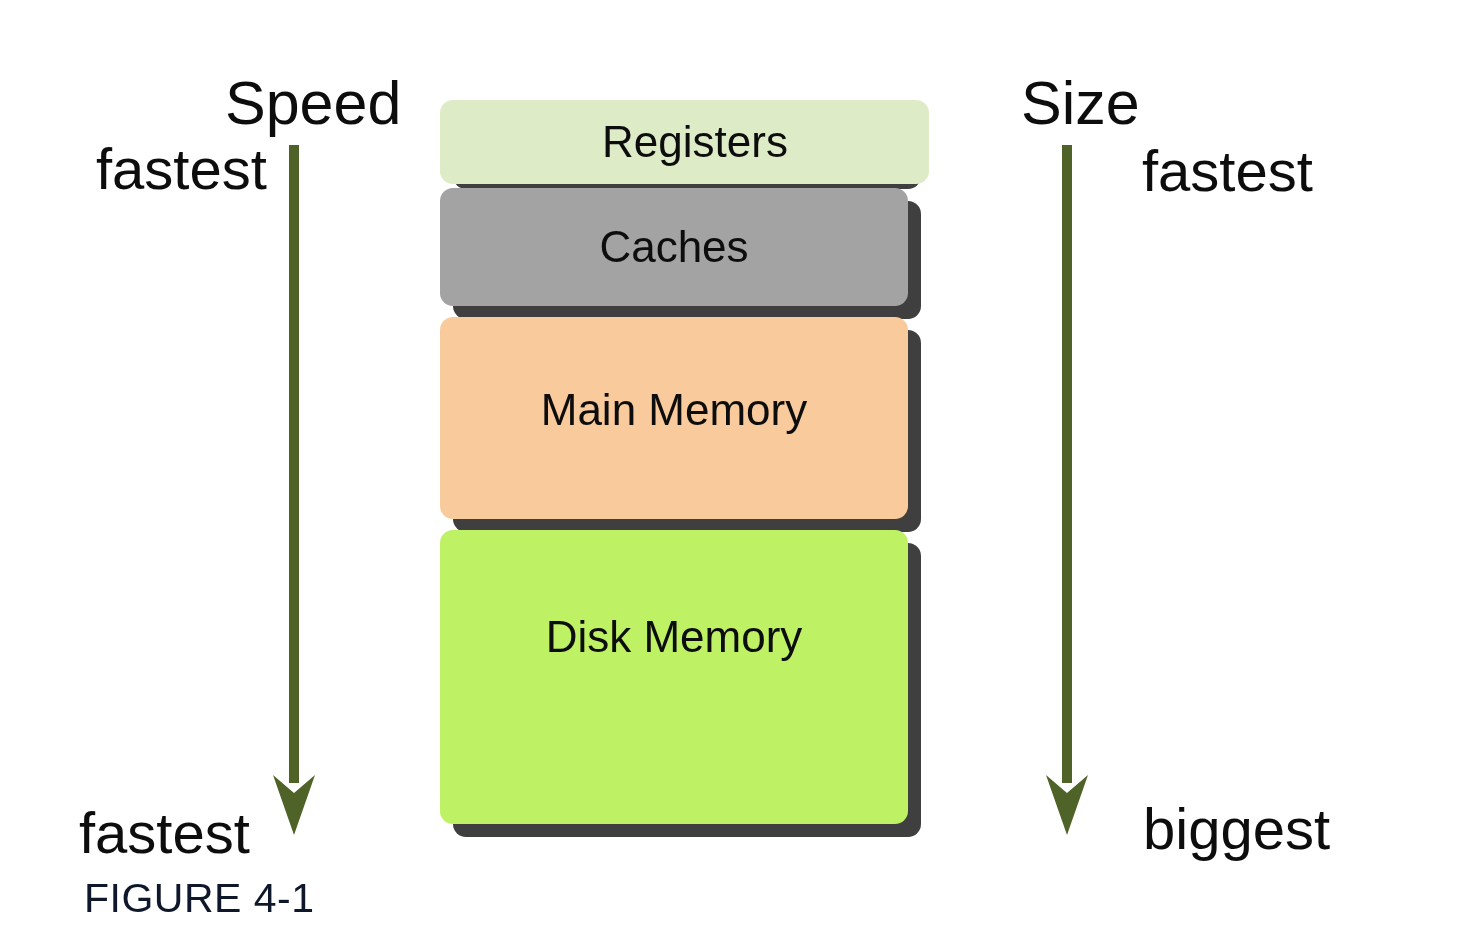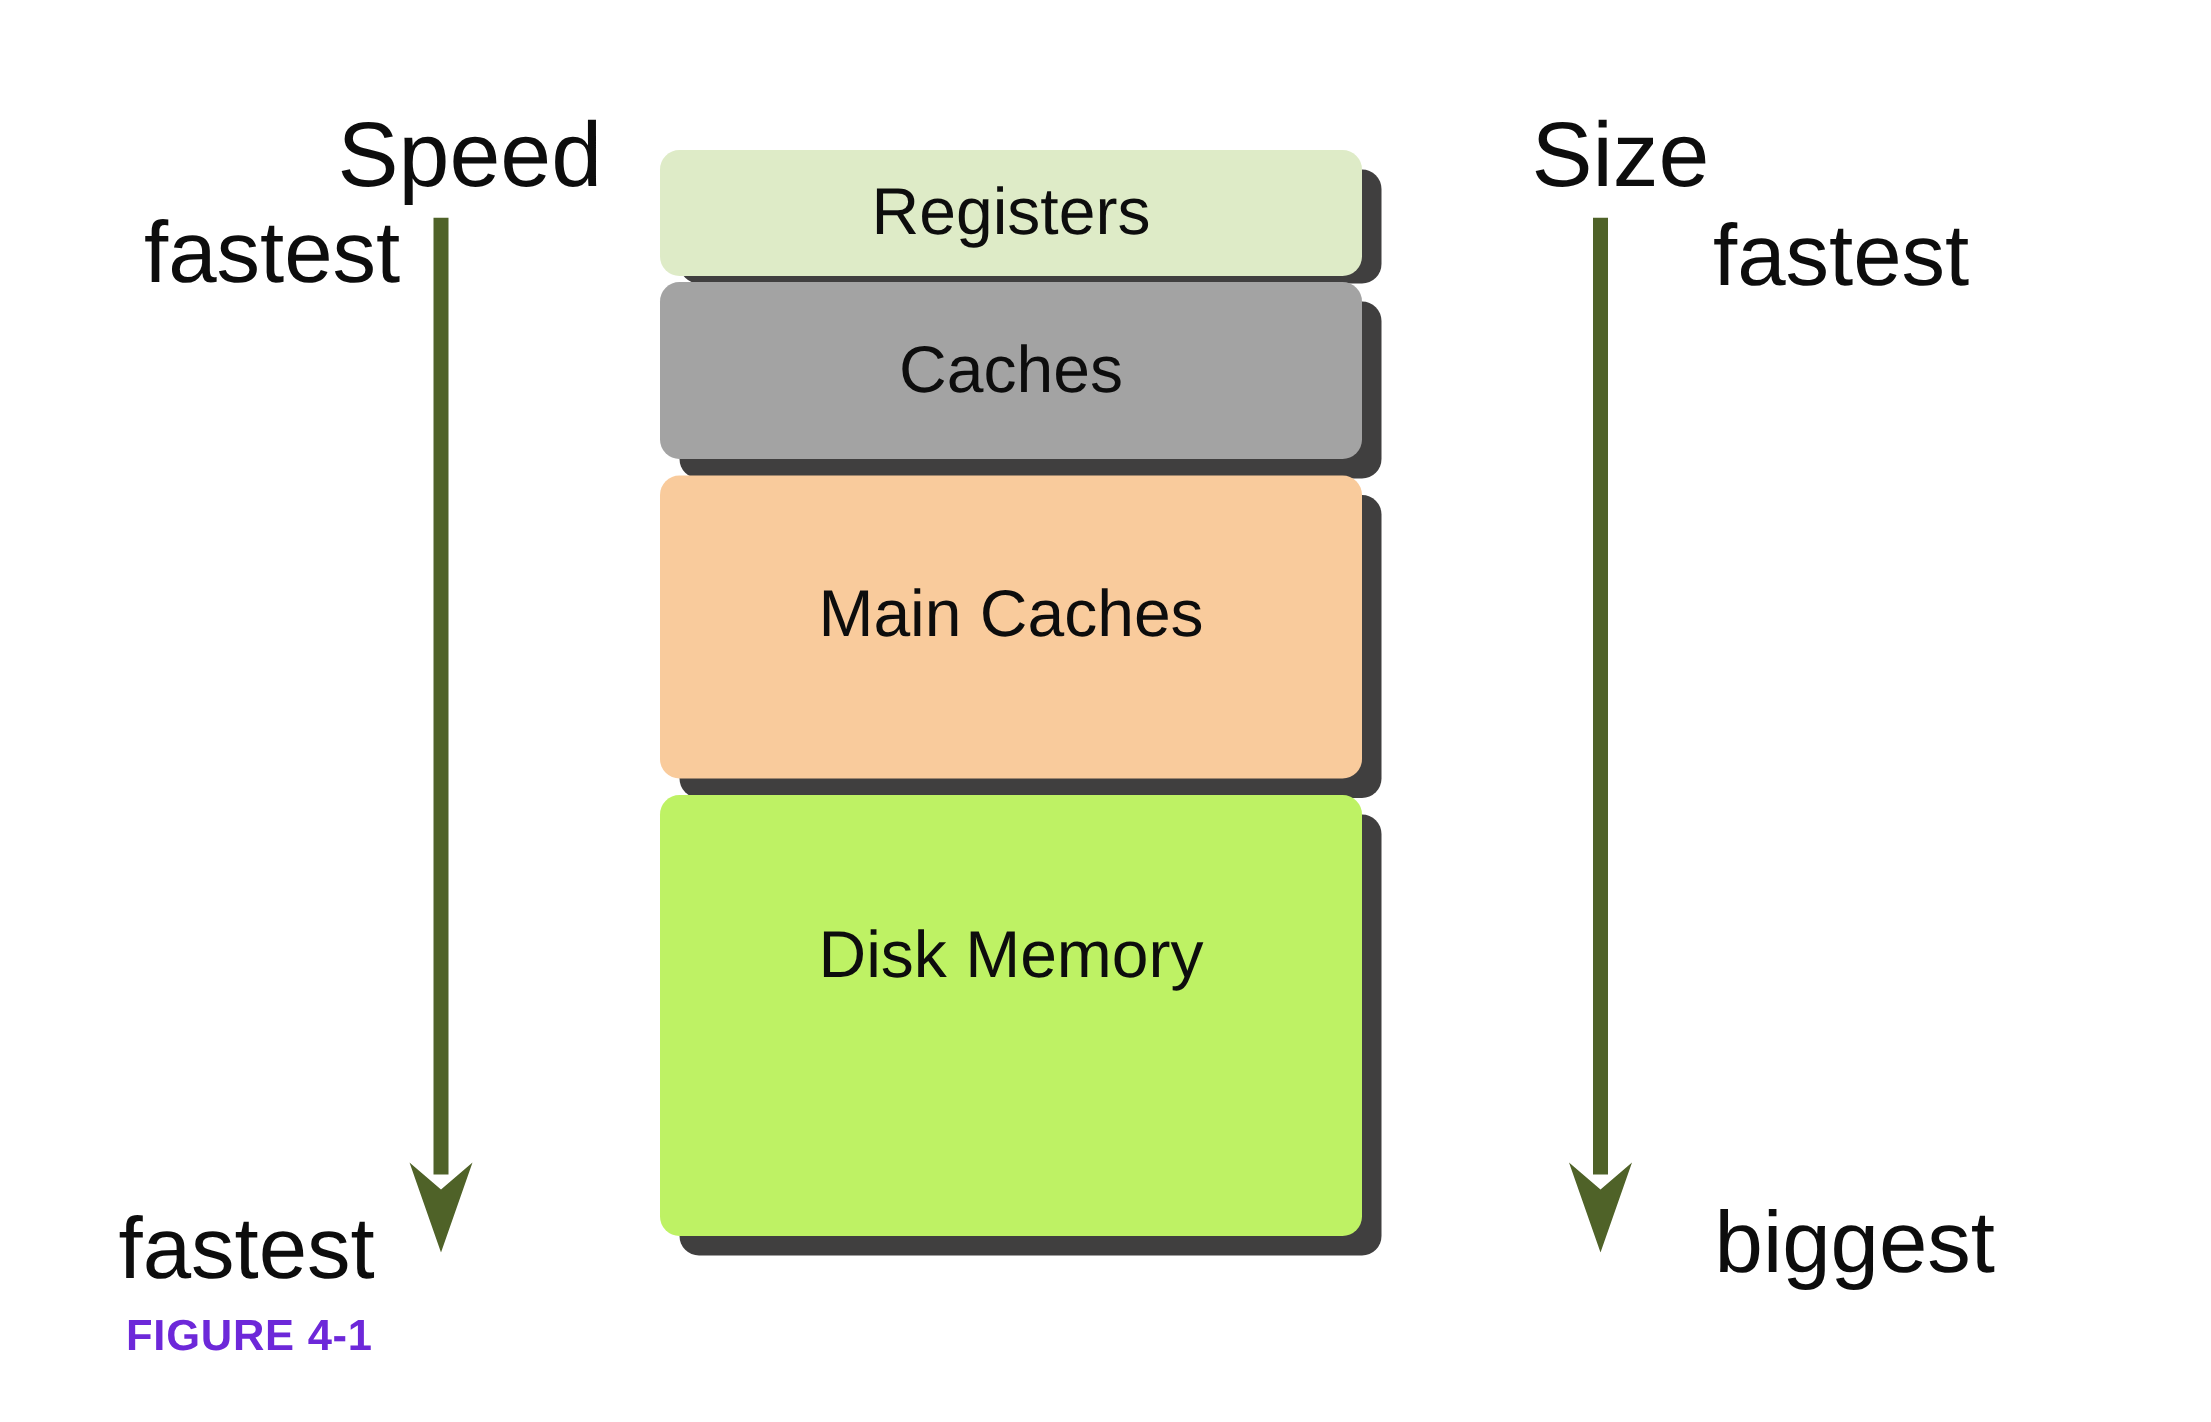--- a/index.html
+++ b/index.html
@@ -28,24 +28,24 @@
     font-weight: 400;
     white-space: nowrap;
     line-height: 1;
   }
 
   .axis-title  { font-size: 61px; }
   .axis-end    { font-size: 58px; }
 
   .figure-caption {
     position: absolute;
-    font-size: 29px;
-    font-weight: 700;
+    font-size: 41px;
+    font-weight: 400;
     letter-spacing: 0.5px;
-    color: #6d28d9;
+    color: #0f172a;
     white-space: nowrap;
   }
 
   
   .arrow {
     position: absolute;
   }
   .arrow svg { display: block; }
 
   
@@ -105,36 +105,36 @@
       <path d="M 5 630 L 26 690 L 47 630 L 26 648 Z" fill="#4F6228"></path>
     </svg>
   </div>
 
   <div class="txt axis-end" style="left:79px; top:804px;">fastest</div>
 
   <div id="hierarchy-stack">
 
     <div class="tier" style="top:0px; height:76px; width:481px;">
       <div class="tier-shadow" style="height:76px;"></div>
-      <div class="tier-face" style="height:84px; background:#DEEBC7;">
+      <div class="tier-face" style="height:84px; background:#DEEBC7;padding-left:21px;">
         <span class="tier-label">Registers</span>
       </div>
     </div>
 
     <div class="tier" style="top:88px; height:118px; width:481px;">
       <div class="tier-shadow" style="height:118px;"></div>
       <div class="tier-face" style="height:118px; background:#a3a3a3;">
         <span class="tier-label">Caches</span>
       </div>
     </div>
 
     <div class="tier" style="top:217px; height:202px; width:481px;">
       <div class="tier-shadow" style="height:202px;"></div>
       <div class="tier-face" style="height:202px; background:#F9CB9C;">
-        <span class="tier-label" style="position:relative; top:-8px;">Main Caches</span>
+        <span class="tier-label" style="position:relative; top:-8px;">Main Memory</span>
       </div>
     </div>
 
     <div class="tier" style="top:430px; height:294px; width:481px;">
       <div class="tier-shadow" style="height:294px;"></div>
       <div class="tier-face" style="height:294px; background:#bef264;">
         <span class="tier-label" style="position:relative; top:-40px;">Disk Memory</span>
       </div>
     </div>
 

